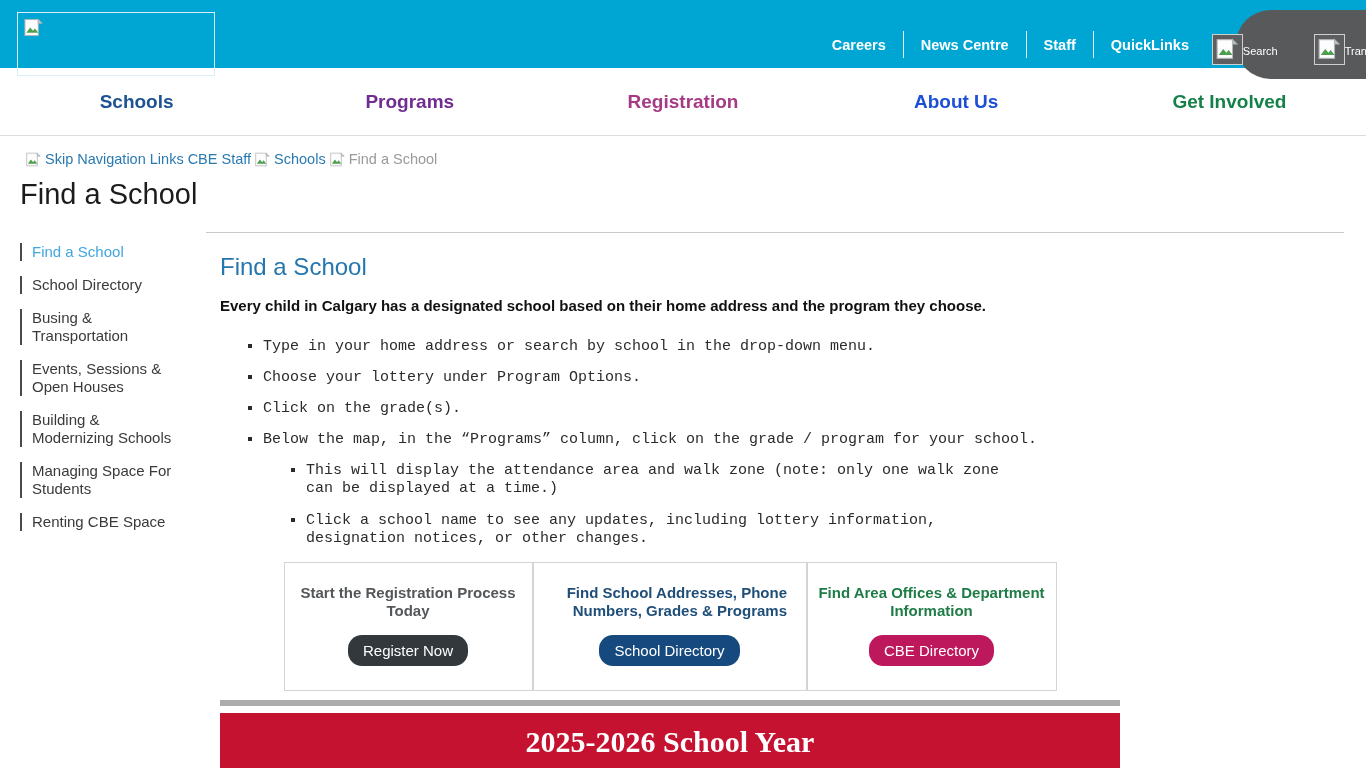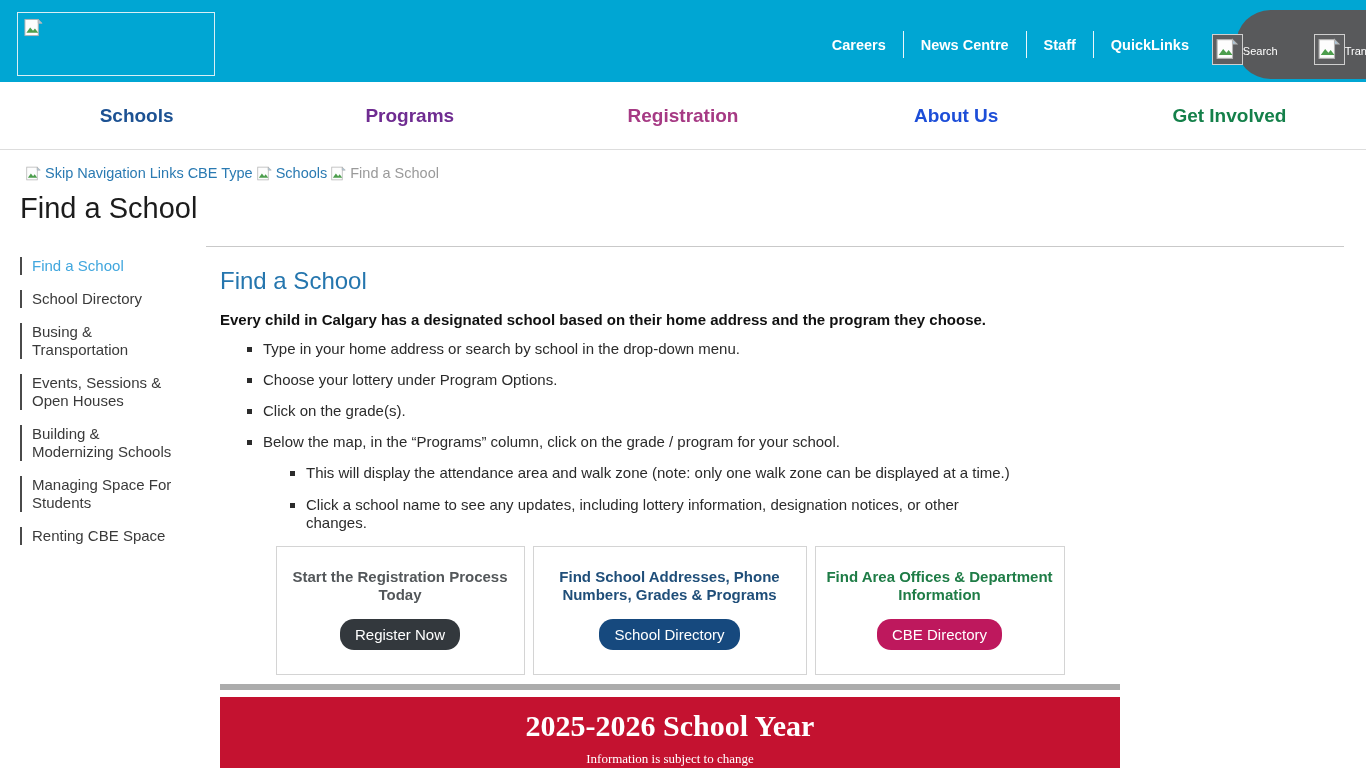--- a/index.html
+++ b/index.html
@@ -1,20 +1,20 @@
 <!DOCTYPE html>
 <html><head>
 <meta charset="utf-8">
 <style>
   * { margin:0; padding:0; box-sizing:border-box; }
   html,body { width:1366px; height:768px; overflow:hidden; background:#fff;
               font-family:"Liberation Sans","DejaVu Sans",sans-serif; }
 
   
-  .header { position:relative; height:82px; background:#00A6D3; }
+  .header { position:relative; height:68px; background:#00A6D3; }
   .logo-box { position:absolute; left:17px; top:12px; width:198px; height:64px;
               border:1px solid #d9eef5; padding:5px 0 0 6px; cursor:pointer; }
   .top-links { position:absolute; right:160px; top:31px; display:flex; align-items:center; }
   .top-link { color:#fff; font-size:14.5px; font-weight:bold; padding:4px 17px;
               cursor:pointer; white-space:nowrap; }
   .top-sep { width:1px; height:27px; background:#eaf7fb; }
   .tools-pill { position:absolute; right:0; top:10px; width:130px; height:69px;
                 background:#58595B; border-radius:35px 0 0 35px;
                 display:flex; justify-content:center; gap:36px; padding-top:9px; }
   .tool { display:flex; align-items:center; cursor:pointer; }
@@ -44,34 +44,34 @@
 
   
   .content { display:flex; margin-top:21px; padding:0 22px 0 20px; }
   .sidebar { width:186px; padding-top:11px; flex-shrink:0; }
   .side-item { border-left:2px solid #4A4A4A; padding-left:10px; margin-bottom:15px;
                font-size:15px; line-height:18px; color:#3A3A3A; max-width:165px; cursor:pointer; }
   .side-item.active { color:#41A7DE; }
   .main-col { flex:1; border-top:1px solid #C9C9C9; padding:10px 0 0 14px; }
 
   .content-heading { font-size:24px; font-weight:400; color:#2576AE; margin:10px 0 16px; }
-  .intro { font-size:15px; font-weight:bold; color:#111; margin-bottom:12px; }
+  .intro { font-size:15px; font-weight:bold; color:#111; margin-bottom:24px; }
   ul.bullets { list-style:square; padding-left:43px; font-size:15px; color:#2B2B2B; }
-  ul.bullets > li { margin-bottom:14px; }
+  ul.bullets > li { margin-bottom:14px;font-family:Liberation Mono, monospace; }
   ul.sub-bullets { list-style:square; padding-left:43px; margin-top:14px; }
   ul.sub-bullets > li { margin-bottom:14px; max-width:712px; line-height:18px; }
 
   
   .band { width:900px; }
-  .cards { display:flex; justify-content:center; gap:8px; margin-top:10px; }
+  .cards { display:flex; justify-content:center; gap:0; margin-top:10px; }
   .card { border:1px solid #D4D4D4; background:#fff; text-align:center;
           padding:21px 10px 24px; }
   .card1 { width:249px; } .card2 { width:274px; } .card3 { width:250px; }
   .card-heading { font-size:15px; font-weight:bold; line-height:18px; margin:0 auto; max-width:235px; }
-  .ch-gray { color:#53575A; } .ch-navy { color:#1F4E79; } .ch-green { color:#1E7C46; }
+  .ch-gray { color:#53575A; } .ch-navy { color:#1F4E79;text-align:right; } .ch-green { color:#1E7C46; }
   .card-btn { margin-top:15px; border:none; border-radius:14px; color:#fff;
               font-size:15px; padding:7px 15px; cursor:pointer;
               font-family:"Liberation Sans","DejaVu Sans",sans-serif; }
   .btn-dark { background:#33383D; } .btn-navy { background:#16497E; } .btn-green { background:#be185d; }
 
   
   .hscrollbar { height:6px; background:#ACACAC; margin-top:9px; width:900px; cursor:pointer; }
   .red-banner { width:900px; margin-top:7px; background:#C41230; color:#fff;
                 text-align:center; height:110px; padding-top:11px; }
   .banner-title { font-family:"Liberation Serif","DejaVu Serif",serif;
@@ -133,21 +133,21 @@
   <div class="nav-item nav-getinvolved">Get Involved</div>
 </div>
 
 <div class="breadcrumb">
   <svg class="bimg" width="15" height="15" viewBox="0 0 20 20">
     <rect x="1" y="1.5" width="14" height="17" fill="#fdfdfd" stroke="#b3b3b3"></rect>
     <path d="M15 1.5 l4 4 h-4 z" fill="#a8cbe4" stroke="#b3b3b3"></path>
     <path d="M2.5 15.5 l4-5.5 3 3.5 2-2.5 3.5 4.5 z" fill="#4d9e4d"></path>
   </svg>
     <span class="crumb-link">Skip Navigation Links</span>
-    <span class="crumb-link">CBE Type</span>
+    <span class="crumb-link">CBE Staff</span>
   <svg class="bimg" width="15" height="15" viewBox="0 0 20 20">
     <rect x="1" y="1.5" width="14" height="17" fill="#fdfdfd" stroke="#b3b3b3"></rect>
     <path d="M15 1.5 l4 4 h-4 z" fill="#a8cbe4" stroke="#b3b3b3"></path>
     <path d="M2.5 15.5 l4-5.5 3 3.5 2-2.5 3.5 4.5 z" fill="#4d9e4d"></path>
   </svg>
     <span class="crumb-link">Schools</span>
   <svg class="bimg" width="15" height="15" viewBox="0 0 20 20">
     <rect x="1" y="1.5" width="14" height="17" fill="#fdfdfd" stroke="#b3b3b3"></rect>
     <path d="M15 1.5 l4 4 h-4 z" fill="#a8cbe4" stroke="#b3b3b3"></path>
     <path d="M2.5 15.5 l4-5.5 3 3.5 2-2.5 3.5 4.5 z" fill="#4d9e4d"></path>

